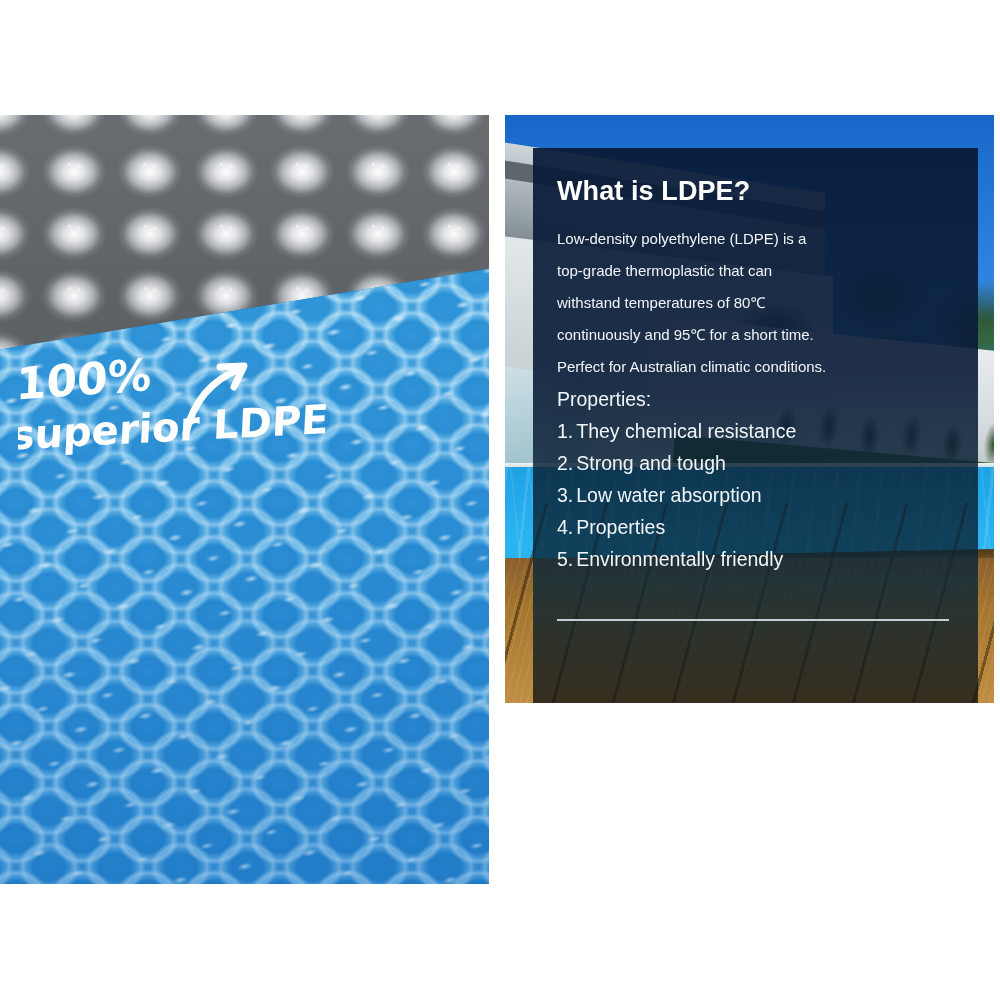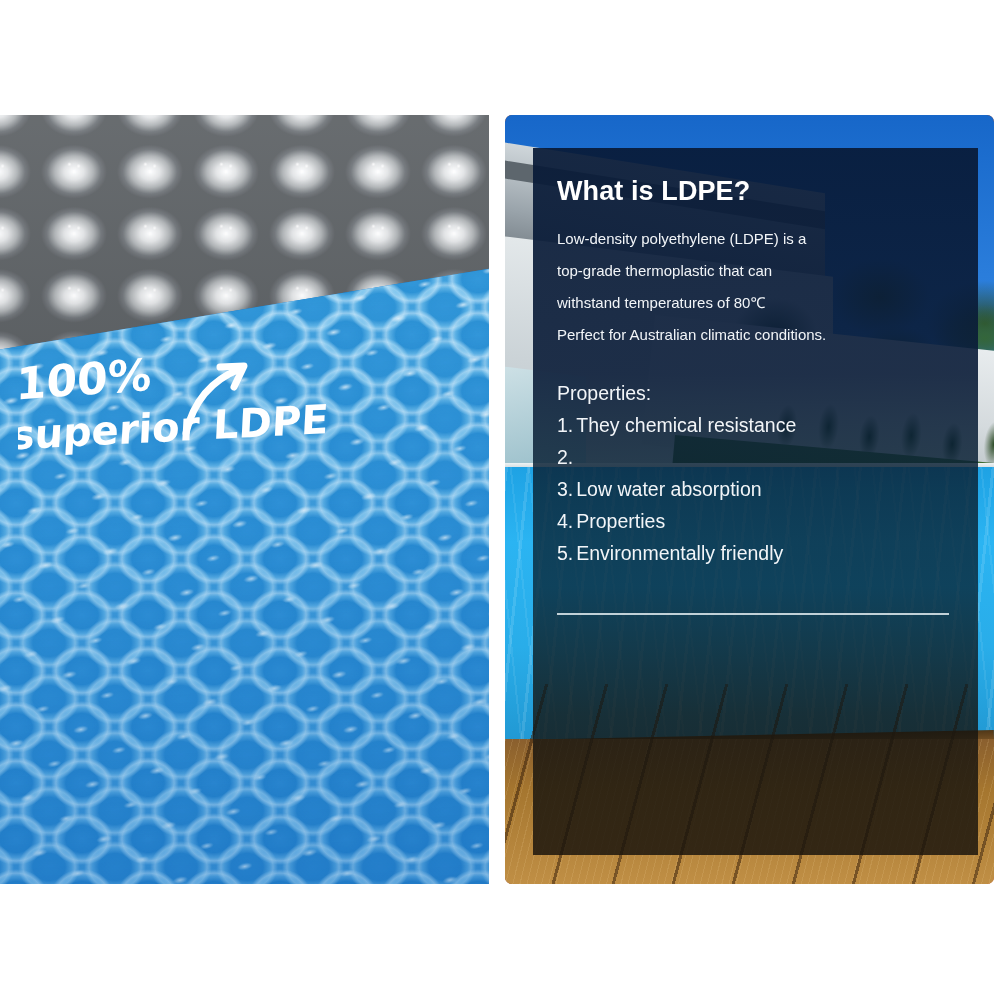--- a/index.html
+++ b/index.html
@@ -116,22 +116,22 @@
   }
 
   
   #handwriting {
     position:absolute; left:18px; top:222px; width:320px; height:140px;
     pointer-events:none;
   }
 
   
   #right-panel {
-    position:absolute; left:505px; top:115px; width:489px; height:769px;
-    overflow:hidden; background:#c2410c;border-radius:7px;
+    position:absolute; left:505px; top:115px; width:489px; height:588px;
+    overflow:hidden; background:#c2410c;
   }
   .sky {
     position:absolute; left:0; top:0; width:100%; height:46%;
     background:linear-gradient(180deg,#1767c9 0%, #2a7ddb 45%, #3e90e4 100%);
   }
   .bldg-roof {
     position:absolute; left:-10px; top:26px; width:330px; height:120px;
     background:linear-gradient(180deg,#cfd6da 0%, #9aa4ab 55%, #6d767d 100%);
     transform: skewY(9deg); transform-origin: left top;
   }
@@ -248,21 +248,21 @@
   }
   #info-title {
     font-size:27px; font-weight:bold; letter-spacing:.1px;
     margin:0 0 16px 0; line-height:1.15;
   }
   .para {
     font-size:15px; line-height:32px; font-weight:400;
     color:#f2f5f8;
   }
   .para-line { display:block; white-space:nowrap; }
-  #props-block { margin-top:26px; }
+  #props-block { }
   #props-heading { font-size:19.5px; line-height:32px; color:#f2f5f8; }
   .prop-item {
     font-size:19.5px; line-height:32px; color:#f2f5f8;
     display:flex; gap:3px;
   }
   .prop-num { min-width:0; }
   #divider {
     height:2px; background:rgba(225,235,240,.85);
     margin:44px 22px 0 0; width:392px;
   }
@@ -332,32 +332,34 @@
     <div class="deck-planks"></div>
 
     <div id="info-box">
 
       <h1 id="info-title">What is LDPE?</h1>
 
       <div class="para">
         <span class="para-line">Low-density polyethylene (LDPE) is a</span>
         <span class="para-line">top-grade thermoplastic that can</span>
         <span class="para-line">withstand temperatures of 80℃</span>
+        <span class="para-line">continuously and 95℃ for a short time.</span>
         <span class="para-line">Perfect for Australian climatic conditions.</span>
       </div>
 
       <div id="props-block">
         <div id="props-heading">Properties:</div>
 
         <div class="prop-item">
           <span class="prop-num">1.</span>
           <span> They chemical resistance</span>
         </div>
         <div class="prop-item">
           <span class="prop-num">2.</span>
+          <span>Strong and tough</span>
         </div>
         <div class="prop-item">
           <span class="prop-num">3.</span>
           <span>Low water absorption</span>
         </div>
         <div class="prop-item">
           <span class="prop-num">4.</span>
           <span>Properties</span>
         </div>
         <div class="prop-item">

